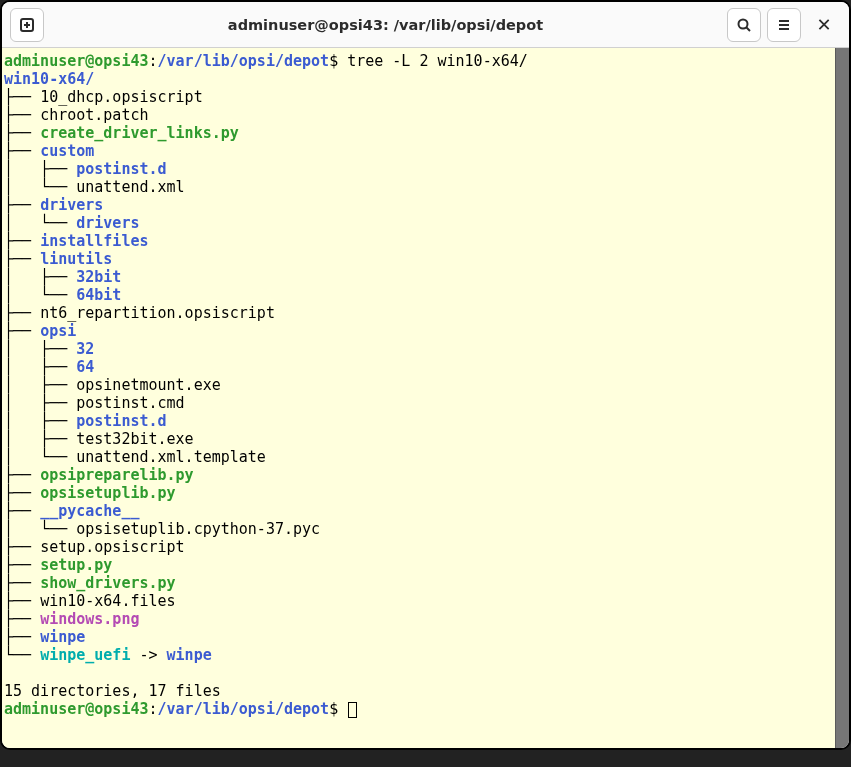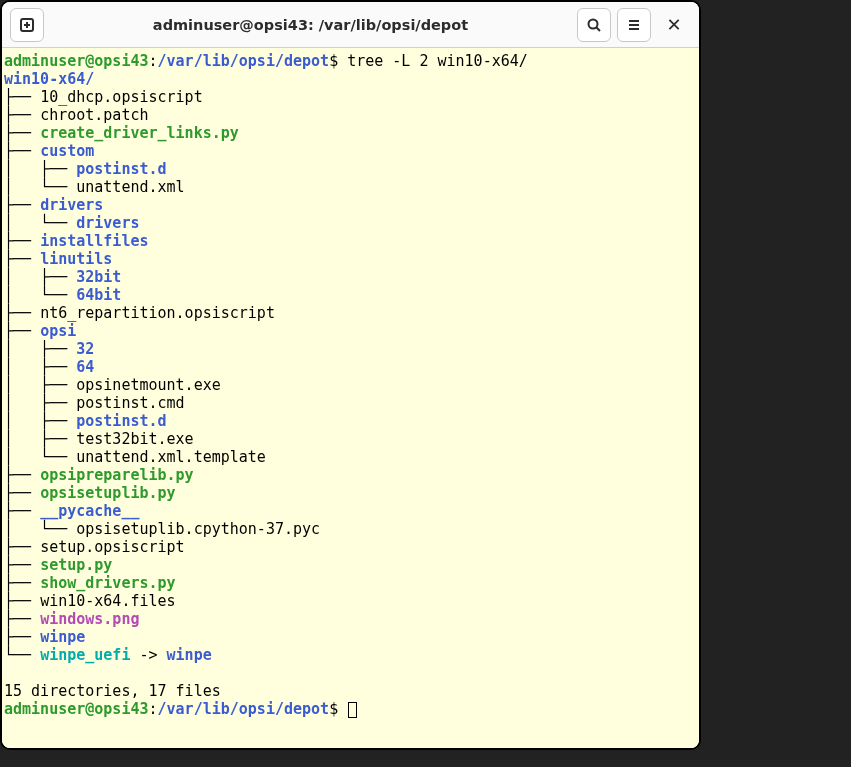--- a/index.html
+++ b/index.html
@@ -4,21 +4,21 @@
 <style>
   * { margin: 0; padding: 0; box-sizing: border-box; }
   body {
     background: #222;
     font-family: "DejaVu Sans", "Liberation Sans", sans-serif;
     display: flex;
     align-items: flex-start;
     justify-content: flex-start;
   }
   .window {
-    width: 701px;
+    width: 851px;
     background: #fafafa;
     border: 2px solid #000;
     border-radius: 10px;
     overflow: hidden;
     margin: 0;
   }
   .titlebar {
     height: 46px;
     display: flex;
     align-items: center;
@@ -52,21 +52,20 @@
     height: 34px;
     display: flex;
     align-items: center;
     justify-content: center;
     cursor: pointer;
     font-size: 18px;
     color: #2c2c2c;
   }
   .terminal-wrap {
     display: flex;
-    flex-direction: column;
   }
   .terminal {
     flex: 1;
     background: #ffffdd;
     font-family: "DejaVu Sans Mono", "Liberation Mono", monospace;
     font-size: 15px;
     line-height: 18px;
     padding: 4px 2px 6px 2px;
     white-space: pre;
     color: #000;

